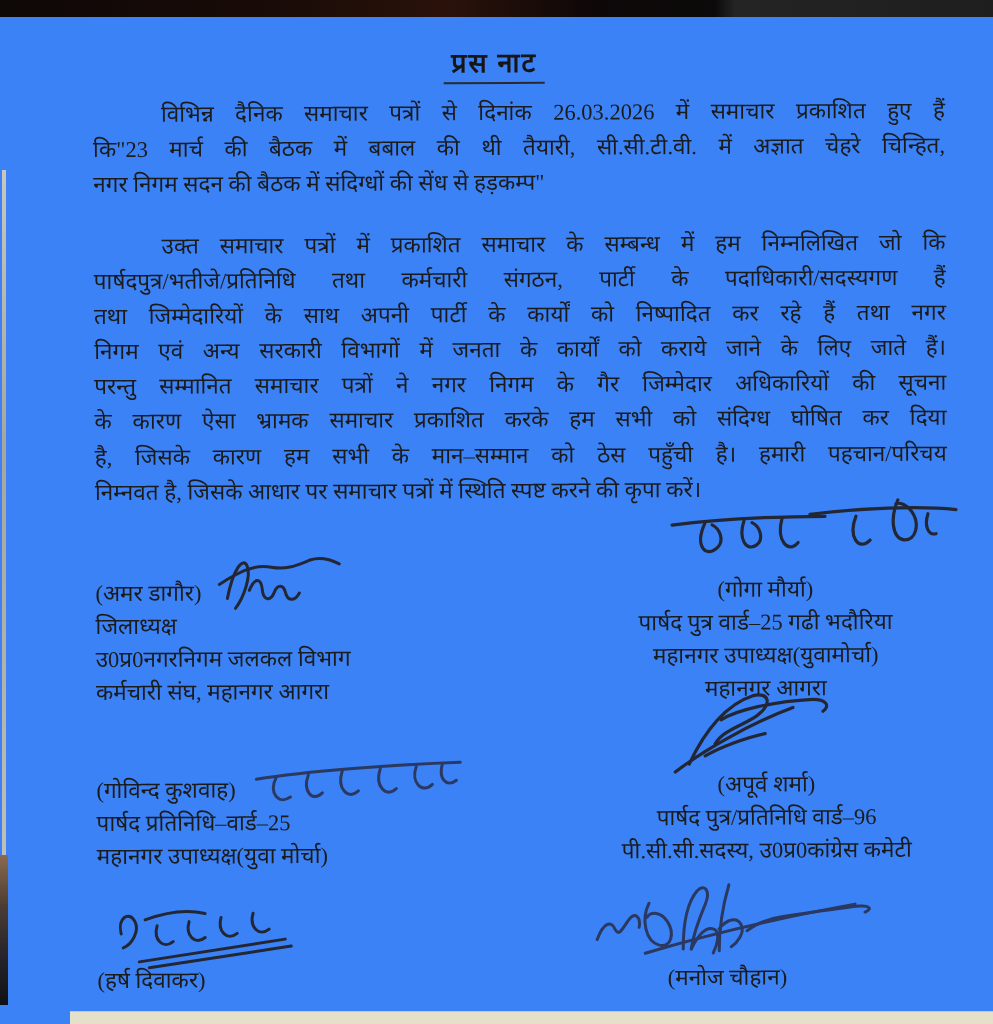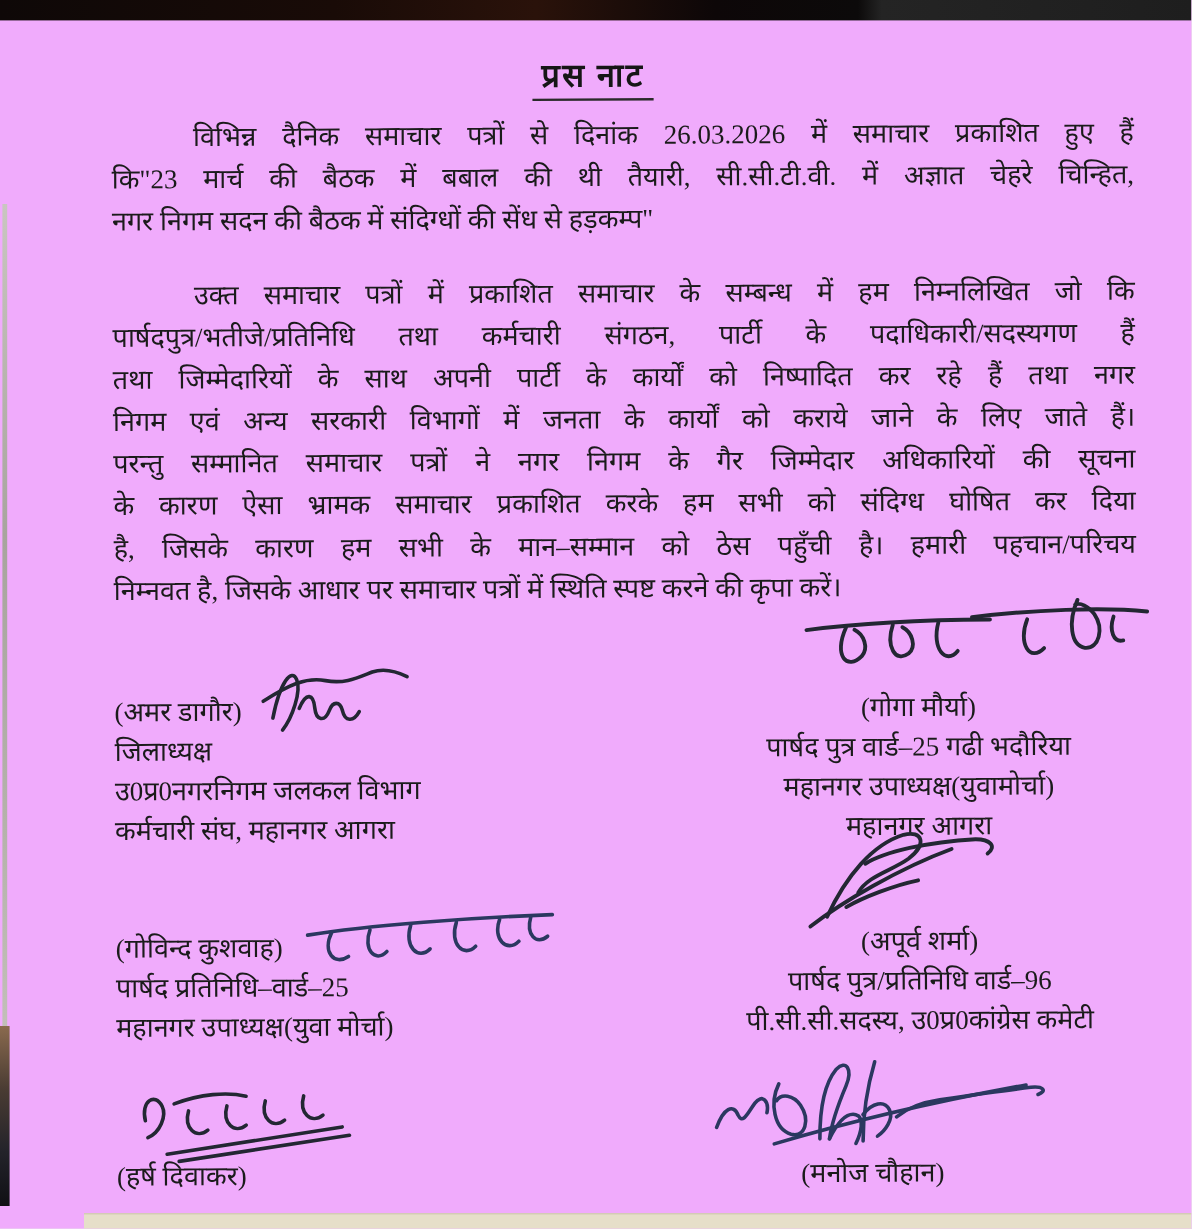--- a/index.html
+++ b/index.html
@@ -1,17 +1,17 @@
 <!DOCTYPE html>
 <html><head>
 <meta charset="utf-8">
 <style>
   html,body{margin:0;padding:0;background:#e9e9e9;}
   .stage{
-    position:relative;width:993px;height:1024px;background:#f0abfc;overflow:hidden;
+    position:relative;width:993px;height:1024px;background:#3b82f6;overflow:hidden;
     font-family:"Liberation Serif","DejaVu Serif",serif;color:#1b1b1b;
   }
   .top-strip{
     position:absolute;top:0;left:0;width:100%;height:17px;
     background:linear-gradient(90deg,#0e0807 0%,#190b07 28%,#2a120a 45%,#0d0708 60%,#0c0a0a 72%,#242424 74%,#1e1e1e 100%);
   }
   .left-edge-line{
     position:absolute;left:2px;top:170px;width:4px;height:690px;
     background:linear-gradient(#c9c6c0,#a8a49e 40%,#b5b2ab 75%,#c2bfb8);
   }

